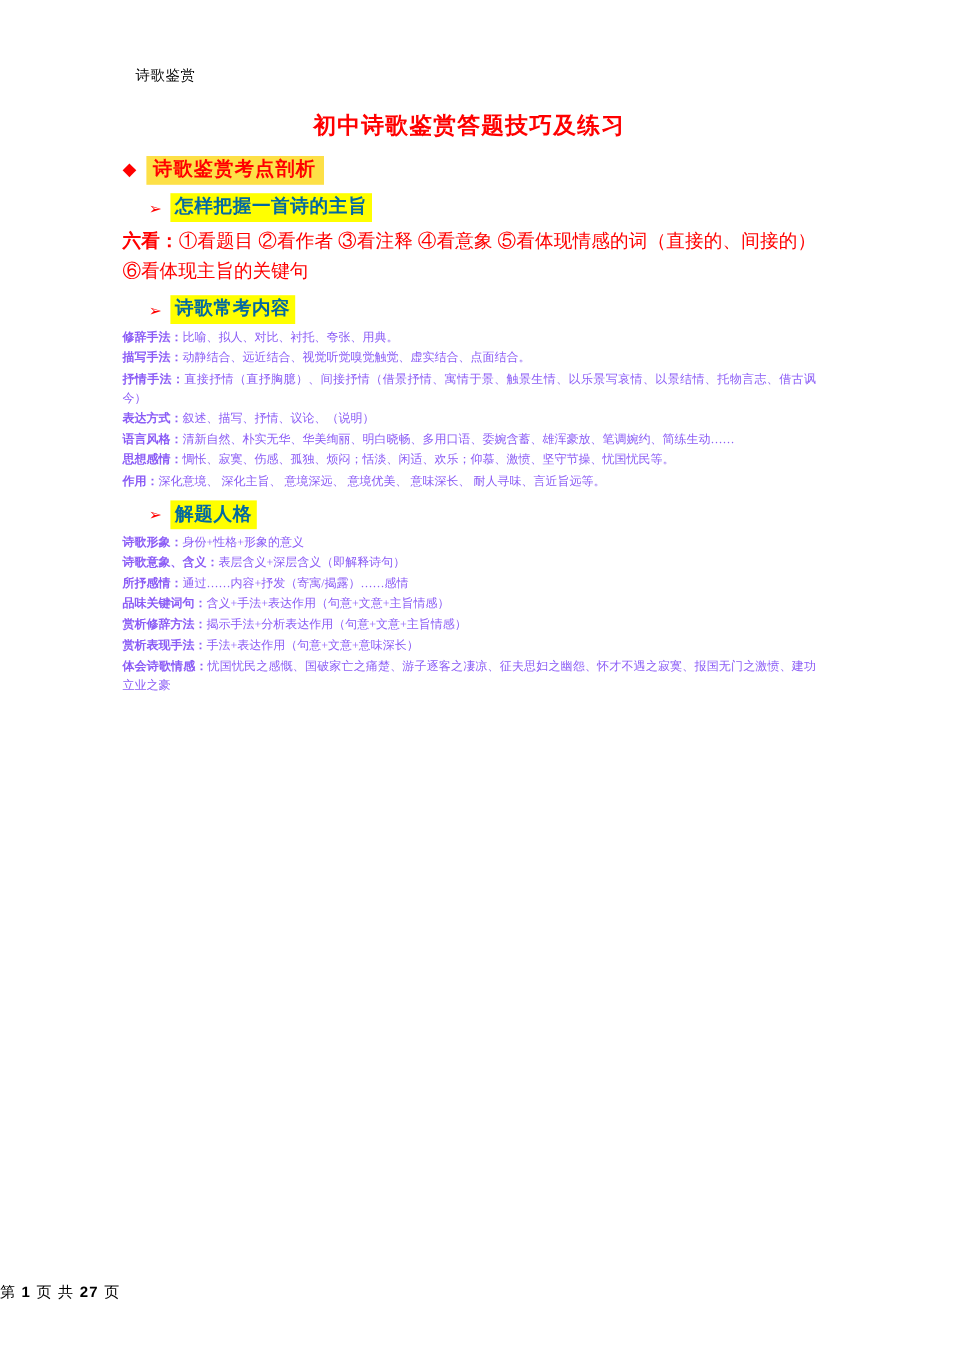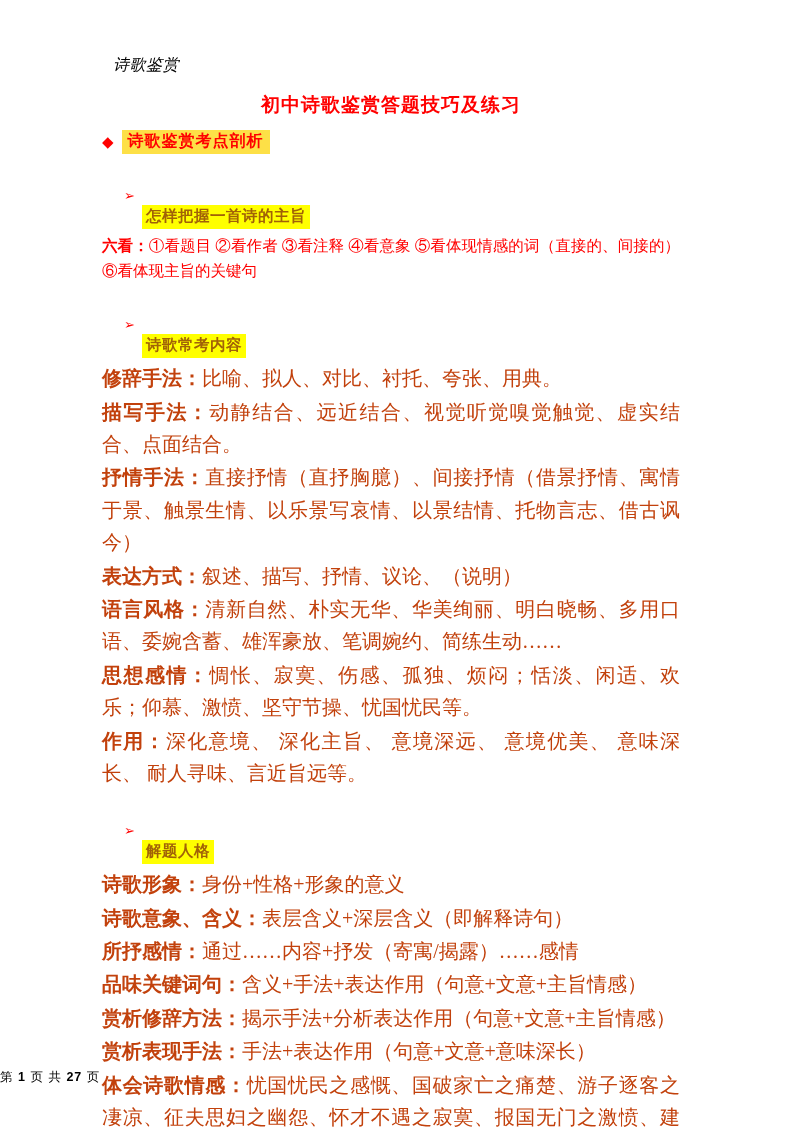--- a/index.html
+++ b/index.html
@@ -13,25 +13,24 @@
     position: relative;
     background: #ffffff;
     font-family: "Liberation Serif", "DejaVu Serif", serif;
     box-sizing: border-box;
     overflow: hidden;
   }
   .header {
     position: absolute;
     top: 55px;
     left: 113px;
-    font-size: 16px;
+    font-size: 12px;
     color: #000000;
     font-family: "Liberation Sans", sans-serif;
     letter-spacing: 0.5px;
-    font-style: italic;
   }
   .content {
     position: absolute;
     top: 92px;
     left: 102px;
     width: 578px;
   }
   .doc-title {
     text-align: center;
     color: #ff0000;
@@ -65,41 +64,40 @@
     align-items: center;
   }
   .arrow {
     color: #ff0000;
     font-size: 13px;
     margin-right: 7px;
     line-height: 1;
   }
   .yellow-band {
     background: #ffff00;
-    color: #a16207;
+    color: #0369a1;
     font-weight: bold;
     font-size: 15.5px;
     padding: 1px 4px 2px 4px;
     letter-spacing: 0.5px;
-    margin-top: 44px;
   }
   .para {
     color: #ff0000;
     font-size: 15.5px;
     line-height: 1.62;
     margin: 2px 0 2px 0;
     text-align: justify;
   }
   .para .lbl {
     font-weight: bold;
   }
   .term-row {
     display: block;
-    color: #c2410c;
-    font-size: 20px;
+    color: #8b5cf6;
+    font-size: 10px;
     line-height: 1.62;
     margin: 1px 0;
     text-align: justify;
   }
   .term-row .term {
     font-weight: bold;
   }
   .footer {
     position: absolute;
     bottom: 46px;

